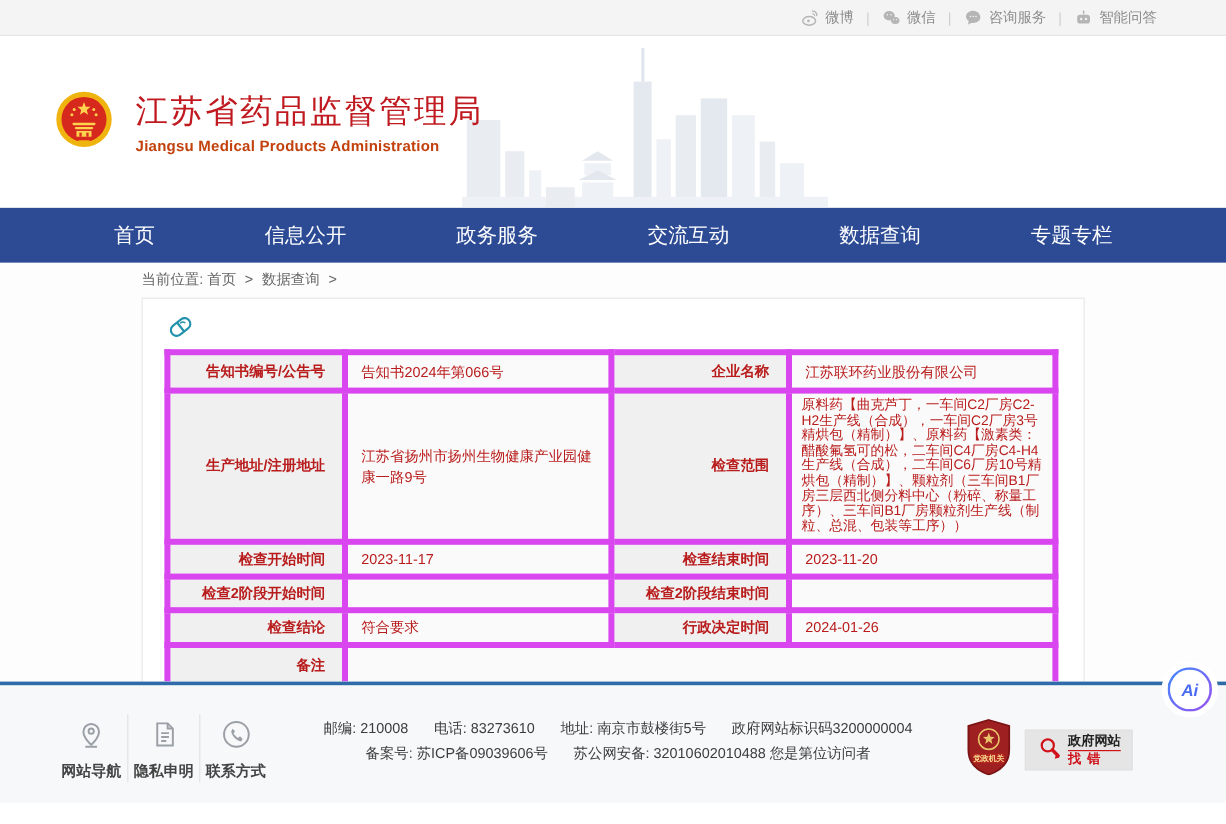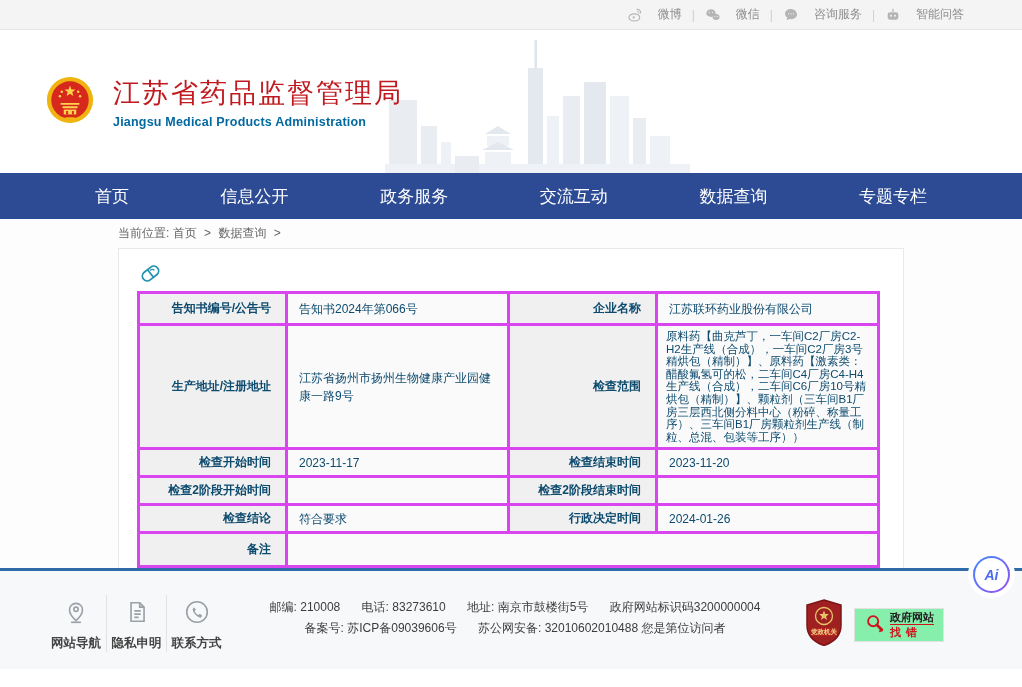--- a/index.html
+++ b/index.html
@@ -3,65 +3,65 @@
 <meta charset="utf-8">
 <style>
   * { margin:0; padding:0; box-sizing:border-box; }
   html,body { width:1022px; height:687px; overflow:hidden; background:#fff;
     font-family:"Liberation Sans","DejaVu Sans",sans-serif; }
   .page { position:relative; width:1022px; height:687px; background:#fff; }
 
   
   .topbar { height:30px; background:#f4f4f4; border-bottom:1px solid #e6e6e6;
     display:flex; align-items:center; justify-content:flex-end; padding-right:58px; }
-  .topbar-item { display:flex; align-items:center; gap:15px; font-size:12px; color:#8c8c8c; cursor:pointer; }
+  .topbar-item { display:flex; align-items:center; gap:5px; font-size:12px; color:#8c8c8c; cursor:pointer; }
   .topbar-item svg { display:block; }
   .topbar-sep { color:#cfcfcf; margin:0 10px; font-size:12px; }
 
   
   .header { position:relative; height:143px; background:#fff; overflow:hidden; }
   .brand { position:absolute; left:45px; top:50%; transform:translateY(-50%);
     display:flex; align-items:center; gap:18px; z-index:2; }
   .brand-title { font-size:27px; font-weight:normal; color:#c01a20; letter-spacing:2px; }
-  .brand-subtitle { font-size:12.5px; font-weight:bold; color:#0369a1; margin-top:4px; letter-spacing:0.2px; }
+  .brand-subtitle { font-size:12.5px; font-weight:bold; color:#c2410c; margin-top:4px; letter-spacing:0.2px; }
   .skyline { position:absolute; left:385px; bottom:0; z-index:1; }
 
   
   .nav { height:46px; background:#2c4b94; display:flex; align-items:center;
     justify-content:space-between; padding:0 95px; }
   .nav-item { color:#fff; font-size:17px; font-weight:500; cursor:pointer; white-space:nowrap; }
 
   
   .main { height:349px; background:#fdfdfd; overflow:hidden; }
   .breadcrumb { padding:6px 0 6px 118px; font-size:12px; color:#666; }
   .breadcrumb a { color:#666; text-decoration:none; cursor:pointer; }
   .crumb-sep { margin:0 4px; }
   .card { margin-left:118px; width:786px; background:#fff; border:1px solid #e9e9e9;
     padding:10px 22px 12px 18px; }
   .pill-row { height:32px; display:flex; align-items:center; }
 
   table.detail { border-collapse:collapse; width:740px; border:1px solid #e2e2e2; table-layout:fixed; }
-  table.detail td { border:3px solid #d946ef; font-size:12px; color:#0c4a6e; vertical-align:middle; }
+  table.detail td { border:5px solid #d946ef; font-size:12px; color:#b91c1c; vertical-align:middle; }
   td.lbl { background:#f0f0f0; text-align:right; padding-right:14px; font-weight:600; width:148px; }
   td.val { background:#fafafa; text-align:left; padding:3px 8px 3px 11px; width:222px; line-height:1.5; }
   tr.r1 { height:32px; } tr.r2 { height:110px; } tr.r3,tr.r4,tr.r5 { height:28px; } tr.r6 { height:34px;padding-left:12px; }
   tr.r2 td.val-scope { font-size:11.5px; line-height:12.6px; padding:4px 6px 4px 8px; }
 
   
   .footer { position:relative; height:101px; background:#f7f8fa; border-top:3px solid #2e6ba8; }
   .footer-inner { display:flex; align-items:flex-start; padding-top:24px; }
   .footer-links { display:flex; margin-left:46px; }
   .flink { width:60px; text-align:center; cursor:pointer; padding:0 2px; }
   .flink + .flink { border-left:1px solid #e3e3e3; }
   .flink .ficon { height:30px; display:flex; align-items:flex-end; justify-content:center; }
   .flink .flabel { font-size:12.5px; color:#444; margin-top:10px; white-space:nowrap;font-weight:bold; }
   .footer-center { flex:1; text-align:center; font-size:12px; color:#3c3c3c; line-height:21px; padding-top:2px; }
   .fseg { margin:0 9px; }
   .footer-badges { display:flex; align-items:center; gap:10px; margin-right:78px; margin-top:4px; }
-  .badge-find { width:90px; height:34px; background:#86efac; border:1px solid #e2e2e2;
+  .badge-find { width:90px; height:34px; background:#e5e5e5; border:1px solid #e2e2e2;
     display:flex; align-items:center; justify-content:center; gap:4px; cursor:pointer; }
   .bf-text { display:flex; flex-direction:column; line-height:12px; }
   .bf-top { font-size:11px; font-weight:bold; color:#222; }
   .bf-bottom { font-size:11px; font-weight:bold; color:#d0121b; letter-spacing:5px; border-top:1px solid #d0121b; margin-top:1px; padding-top:1px; }
   .ai-btn { position:absolute; left:973px; top:-15px; width:37px; height:37px; border-radius:50%;
     border:2px solid transparent; cursor:pointer;
     background:linear-gradient(#fff,#fff) padding-box, linear-gradient(135deg,#3f8cff,#9a4ff0) border-box;
     box-shadow:0 0 0 5px #fff, 0 1px 4px rgba(0,0,0,.15);
     display:flex; align-items:center; justify-content:center;
     font-size:14px; font-weight:bold; font-style:italic; color:#4b6cf0; }

